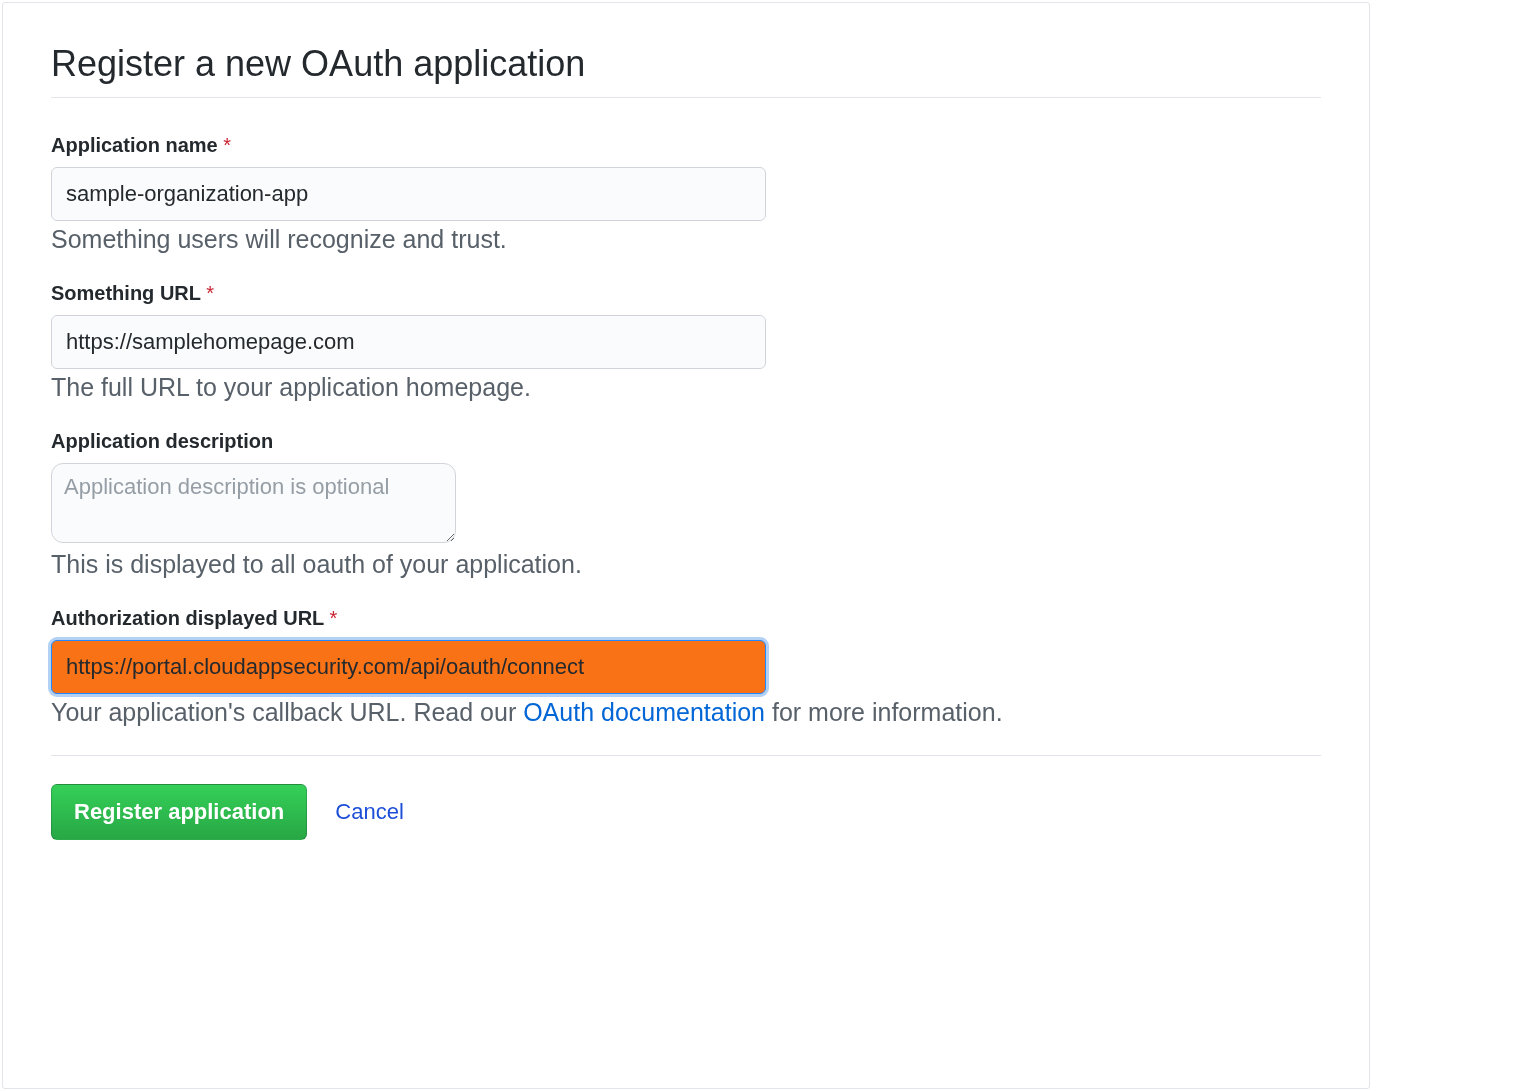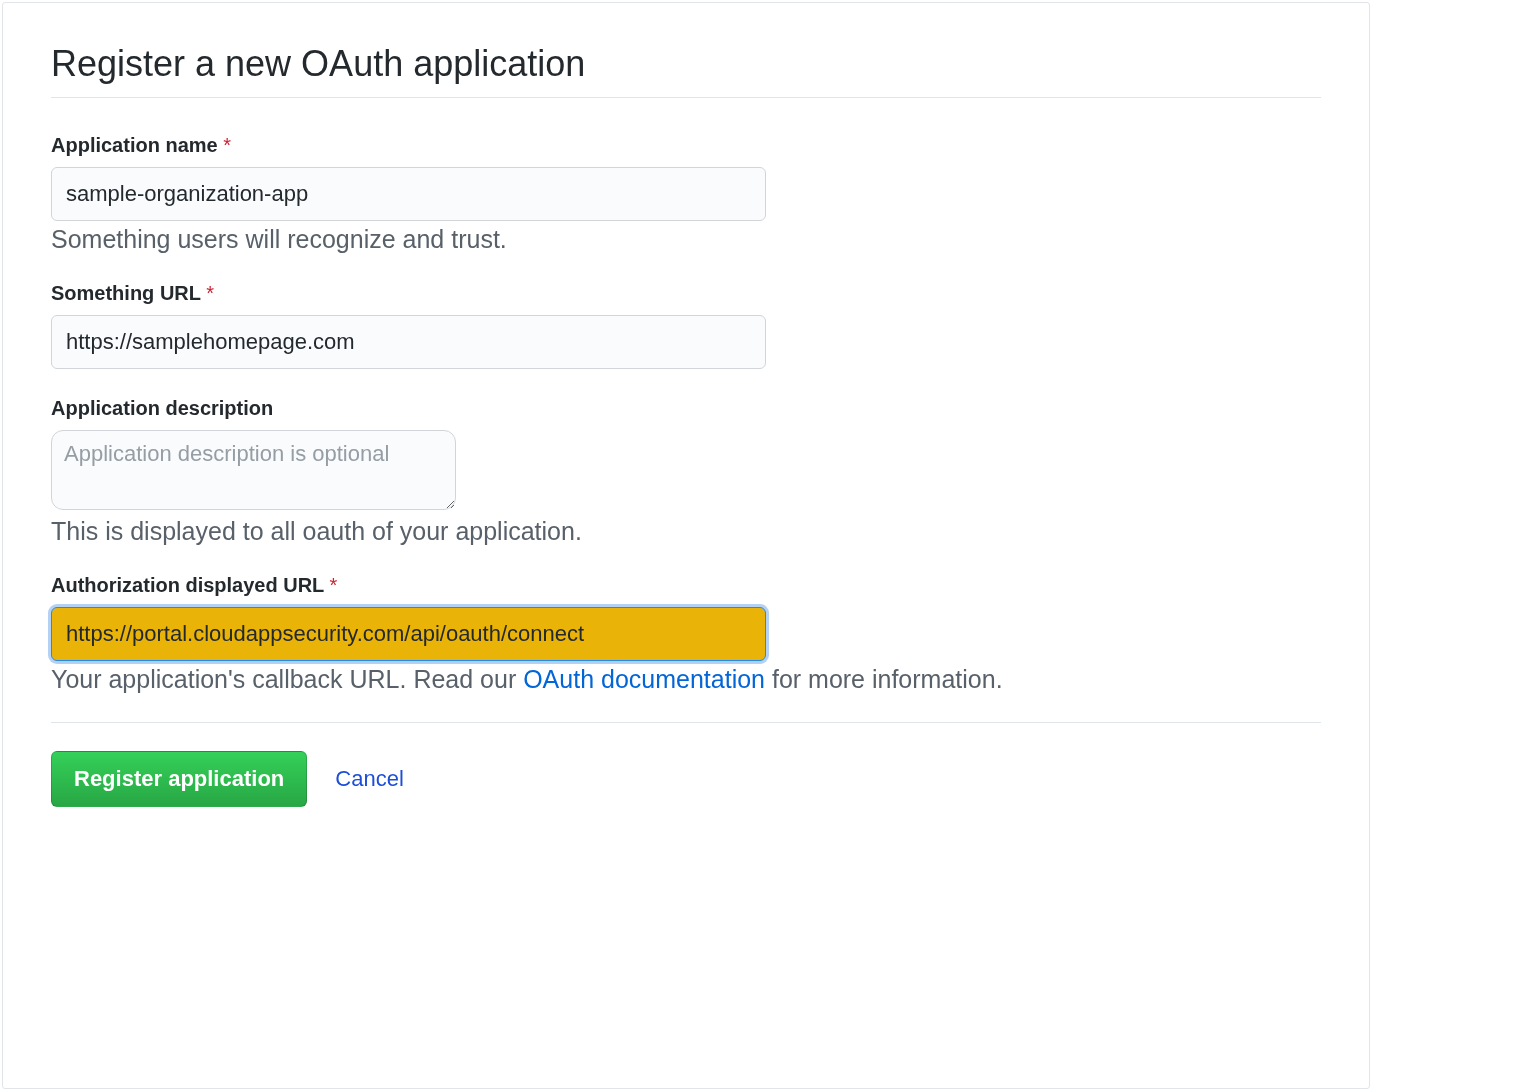--- a/index.html
+++ b/index.html
@@ -50,21 +50,21 @@
       line-height: 28px;
       color: #24292e;
       background-color: #fafbfc;
       border: 1px solid #d1d5da;
       border-radius: 6px;
       font-family: inherit;
     }
     input[type="text"].focused {
       border-color: #2188ff;
       box-shadow: 0 0 0 3px rgba(3, 102, 214, 0.3);
-      background-color: #eab308;
+      background-color: #f97316;
       outline: none;
     }
     textarea {
       width: 405px;
       height: 80px;
       padding: 10px 12px;
       font-size: 22px;
       color: #24292e;
       background-color: #fafbfc;
       border: 1px solid #d1d5da;
@@ -127,20 +127,21 @@
     <input type="text" value="sample-organization-app" style="">
     <div class="hint">Something users will recognize and trust.</div>
   </div>
 
   <div class="form-group">
     <label>
       <span>Something URL</span>
       <span class="required-star">*</span>
     </label>
     <input type="text" value="https://samplehomepage.com" style="">
+    <div class="hint">The full URL to your application homepage.</div>
   </div>
 
   <div class="form-group">
     <label>Application description</label>
     <textarea placeholder="Application description is optional" style=""></textarea>
     <div class="hint">This is displayed to all oauth of your application.</div>
   </div>
 
   <div class="form-group">
     <label>

